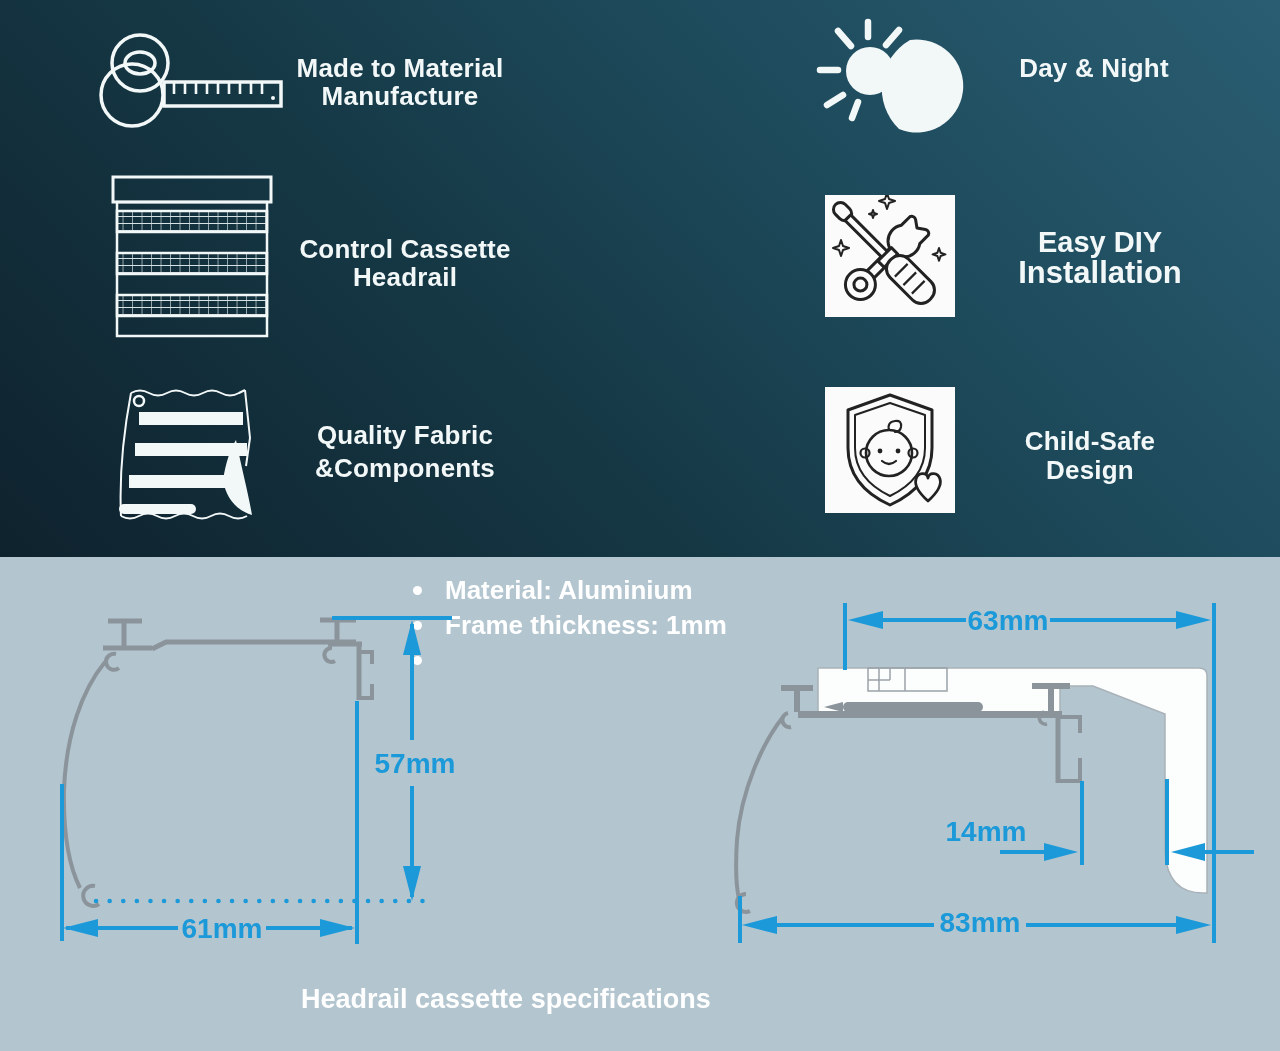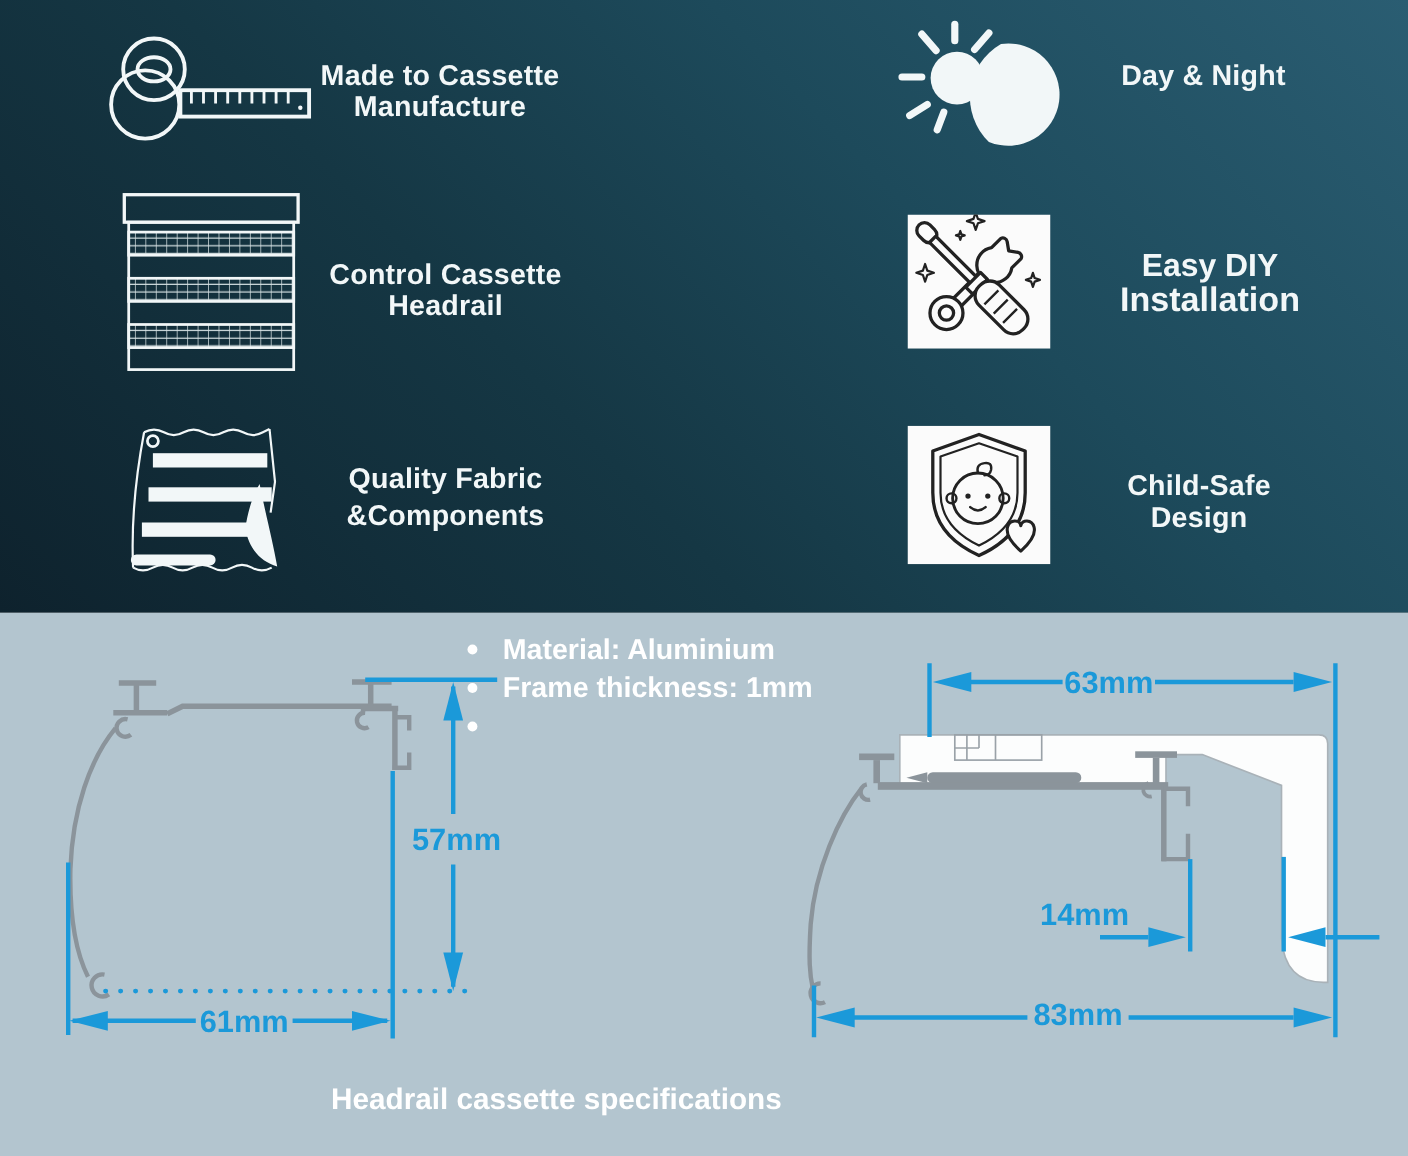--- a/index.html
+++ b/index.html
@@ -8,21 +8,21 @@
   
   #top-section{position:absolute;left:0;top:0;width:1280px;height:557px;
     background:linear-gradient(226deg,#2a5d72 0%,#1d4a5b 35%,#153744 62%,#0e222d 100%);}
   .feature-text{position:absolute;text-align:center;color:#f2f7f8;}
   .ft-line{font-size:26px;line-height:28px;letter-spacing:.2px;}
   .ft-big{font-size:29px;line-height:33px;}
   .ft-small{font-size:31px;line-height:27px;}
   .icon-svg{position:absolute;}
   
   #bottom-section{position:absolute;left:0;top:557px;width:1280px;height:494px;background:#b3c5cf;}
-  #spec-list{position:absolute;left:425px;top:16px;text-align:center;}
+  #spec-list{position:absolute;left:413px;top:16px;text-align:center;}
   .spec-item{display:flex;align-items:center;height:35px;color:#ffffff;font-size:26px;}
   .bullet-dot{width:9px;height:9px;border-radius:50%;background:#ffffff;margin-right:23px;flex:0 0 auto;}
   #caption{position:absolute;left:301px;top:427px;width:500px;text-align:left;
            color:#ffffff;font-size:27px;}
   svg text{font-family:"Liberation Sans",sans-serif;font-weight:bold;}
 </style>
 </head>
 <body>
 
 <div id="stage">
@@ -35,21 +35,21 @@
         <circle cx="140" cy="63" r="28"></circle>
         <ellipse cx="140" cy="63" rx="15" ry="11"></ellipse>
         <rect x="164" y="82" width="117" height="24"></rect>
         <g stroke-width="2.6">
           <path d="M174,82 V94 M185,82 V94 M196,82 V94 M207,82 V94 M218,82 V94 M229,82 V94 M240,82 V94 M251,82 V94 M262,82 V94"></path>
         </g>
         <circle cx="273" cy="98" r="2" fill="#f2f7f8" stroke="none"></circle>
       </g>
     </svg>
     <div class="feature-text" style="left:270px;top:54px;width:260px">
-      <div class="ft-line">Made to Cassette</div>
+      <div class="ft-line">Made to Material</div>
       <div class="ft-line">Manufacture</div>
     </div>
 
     <svg class="icon-svg" style="left:800px;top:10px" width="180" height="140" viewBox="800 10 180 140">
       <path d="M910,40 A46.5,46.5 0 1 1 899,129 A56,56 0 0 1 910,40 Z" fill="#f2f7f8"></path>
       <circle cx="870" cy="71" r="24" fill="#f2f7f8"></circle>
       <g stroke="#f2f7f8" stroke-width="6.5" stroke-linecap="round">
         <path d="M868,22 L868,37"></path>
         <path d="M886,45 L899,30"></path>
         <path d="M851,46 L838,31"></path>

